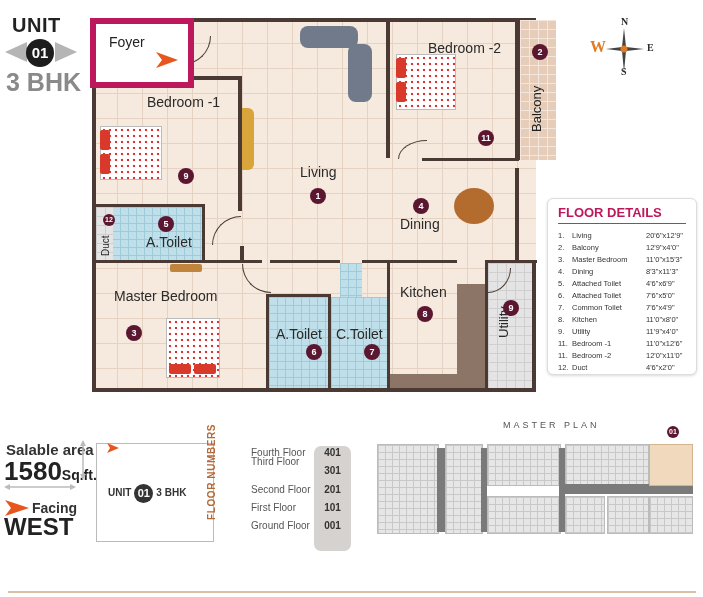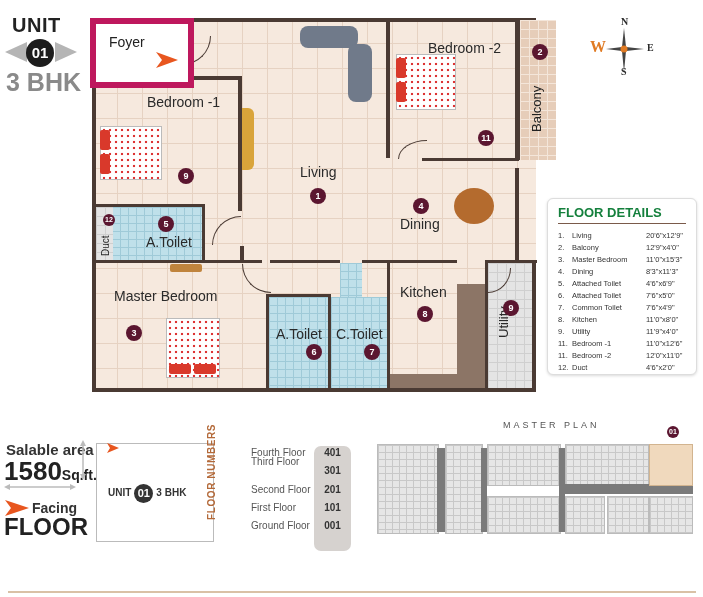--- a/index.html
+++ b/index.html
@@ -25,21 +25,21 @@
   .bed{position:absolute;background:#fff;background-image:radial-gradient(#d33 1.2px,transparent 1.6px);background-size:6px 6px;border:1px solid #bbb;}
   .pillow{position:absolute;background:#d9392b;border-radius:2px;}
   .door{position:absolute;border:1px solid #4a3a33;border-radius:0 0 100% 0;}
   .balcony{left:517px;top:20px;width:36px;height:140px;background:#e6cdb9;
     background-image:linear-gradient(#f4e6da 1px,transparent 1px),linear-gradient(90deg,#f4e6da 1px,transparent 1px);background-size:9px 9px;border-left:3px solid #4a3a33;}
   .kitchen-counter{position:absolute;background:#8c7566;}
   
   .compass{left:592px;top:20px;width:60px;height:58px;}
   
   .fd{left:547px;top:198px;width:148px;height:175px;border:1px solid #ddd;border-radius:6px;background:#fff;box-shadow:0 1px 3px rgba(0,0,0,0.15);}
-  .fd-title{position:absolute;left:10px;top:6px;font-size:13px;font-weight:bold;color:#15803d;}
+  .fd-title{position:absolute;left:10px;top:6px;font-size:13px;font-weight:bold;color:#be185d;}
   .fd-rule{position:absolute;left:10px;top:24px;width:128px;height:1px;background:#7a5a4a;}
   .fd-row{position:absolute;left:10px;width:134px;font-size:7.5px;color:#333;height:11px;}
   .fd-row .n{position:absolute;left:0;}
   .fd-row .r{position:absolute;left:14px;}
   .fd-row .d{position:absolute;left:88px;}
   
   .sal1{left:6px;top:441px;font-size:15px;font-weight:bold;color:#333;}
   .sal2{left:4px;top:456px;font-size:26px;font-weight:bold;color:#222;}
   .sal2 small{font-size:14px;}
   .facing{left:32px;top:500px;font-size:14px;font-weight:bold;color:#333;}
@@ -258,21 +258,21 @@
 <svg class="abs" style="left:4px;top:484px;" width="72" height="6">
     <line x1="2" y1="3" x2="70" y2="3" stroke="#bbb" stroke-width="1.5"></line>
     <polygon points="6,0 0,3 6,6" fill="#bbb"></polygon>
     <polygon points="66,0 72,3 66,6" fill="#bbb"></polygon>
   </svg>
 
 <svg class="abs" style="left:5px;top:500px;" width="24" height="16" viewBox="0 0 24 16">
     <polygon points="0,0 24,8 0,16 6,8" fill="#e8561f"></polygon>
   </svg>
 <div class="abs facing">Facing</div>
-<div class="abs west">FLOOR</div>
+<div class="abs west">WEST</div>
 
 <div class="abs key">
   <svg style="position:absolute;left:10px;top:-1px;" width="12" height="10" viewBox="0 0 12 10">
       <polygon points="0,0 12,5 0,10 3,5" fill="#e8561f"></polygon>
     </svg>
   <div class="key-text"><span>UNIT</span><span class="key-circle">01</span><span>3 BHK</span></div>
 </div>
 
 <div class="abs fn-vert">FLOOR NUMBERS</div>
 <div class="fn-row" style="top:447px;">Fourth Floor</div>

